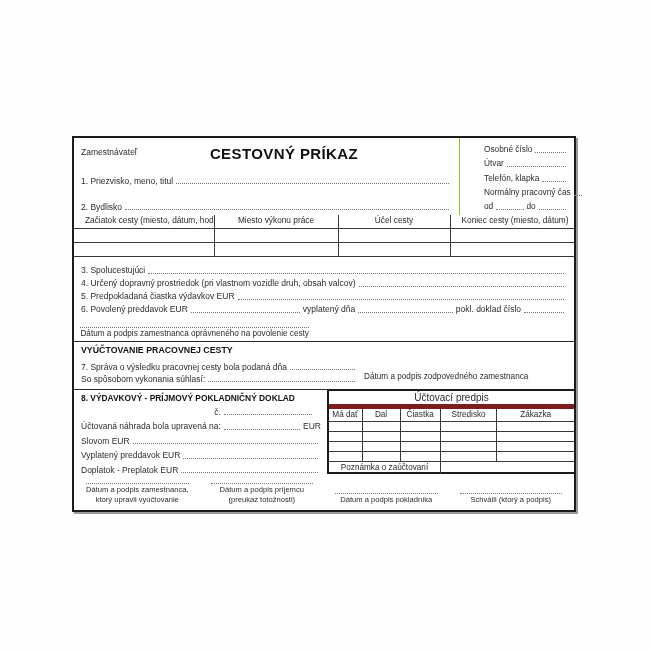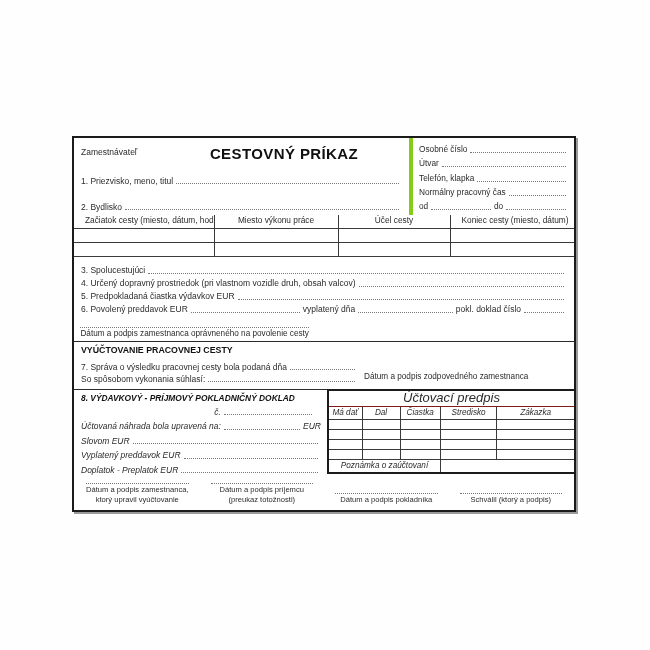--- a/index.html
+++ b/index.html
@@ -28,22 +28,22 @@
     position:absolute; top:7px; left:60px; width:300px; text-align:center;
     font-size:15px; font-weight:800; letter-spacing:.4px; color:#101010;
     font-stretch:condensed; white-space:nowrap;
   }
   .employer { padding-top:2px; height:20px; }
   .fline { display:flex; align-items:flex-end; }
   .dots { flex:1; border-bottom:1px dotted #777; height:2px; margin:0 3px 2px 3px; min-width:8px; }
   .hl1 { height:15px; margin-top:6px; }
   .hl2 { height:15px; margin-top:11px; }
   .header-right {
-    width:165px; border-left:4px solid #84cc16;
-    padding:5px 5px 3px 6px; display:flex; flex-direction:column; justify-content:space-between;
+    width:115px; border-left:1px solid #84cc16;
+    padding:5px 5px 3px 24px; display:flex; flex-direction:column; justify-content:space-between;
     font-size:8.3px;
   }
   .header-right .fline { height:12px; }
 
   
   table.trip { width:100%; border-collapse:collapse; table-layout:fixed; flex-shrink:0; }
   table.trip td {
     border:1px solid #3a3a3a; font-size:8.3px; font-weight:400;
     text-align:center; vertical-align:middle; padding:1px 11px;
     overflow:hidden; white-space:nowrap;
@@ -73,31 +73,31 @@
   }
   .item7 { padding:2px 7px 0 7px; flex-shrink:0; }
   .item7-l1 { height:13px; width:57%; }
   .item7-row { display:flex; align-items:flex-start; height:17px; }
   .item7-left { width:57%; display:flex; align-items:flex-end; height:12px; }
   .item7-right { flex:1; display:flex; flex-direction:row; padding-left:6px; }
   .item7-right .sline { border-bottom:1px dotted #777; height:10px; }
   .item7-right .cap { text-align:center; font-size:8.2px; }
 
   
-  .section8 { border-top:1px solid #2a2a2a; flex-shrink:0; height:86px; display:flex;font-style:italic; }
+  .section8 { border-top:1px solid #2a2a2a; flex-shrink:0; height:86px; display:flex; }
   .s8-left { flex:1; padding:3px 6px 0 7px; display:flex; flex-direction:column; }
   .s8-title { font-weight:700; font-size:8.4px; color:#111; height:13px; }
   .s8-num { display:flex; align-items:flex-end; height:12px; width:42%; margin-left:auto; margin-right:6px; }
   .s8-line { display:flex; align-items:flex-end; height:15px; }
   .s8-box {
     width:247px; border:2px solid #1b1b1b; border-right:none; border-bottom-width:2px;
     margin-top:-1px; display:flex; flex-direction:column; background:#fff;
     height:85px;
   }
-  .s8-box-title { text-align:center; font-size:13px; height:18px; line-height:13px; border-bottom:1px solid #7f1d1d; }
+  .s8-box-title { text-align:center; font-size:10px; height:18px; line-height:13px; border-bottom:5px solid #7f1d1d; }
   table.acct { width:100%; border-collapse:collapse; table-layout:fixed; }
   table.acct td { border:1px solid #3a3a3a; font-size:8.2px; text-align:center; vertical-align:middle; padding:0 1px; overflow:hidden; white-space:nowrap; }
   table.acct td:first-child { border-left:none; }
   table.acct td:last-child { border-right:none; }
   table.acct tr.ahead td { height:12px; border-top:none; }
   table.acct tr.aempty td { height:10px; }
   table.acct tr.anote td { height:13px; border-bottom:none; }
 
   
   .bottom { flex:1; display:flex; align-items:flex-end; gap:10px; padding:0 6px 5px 6px; }

